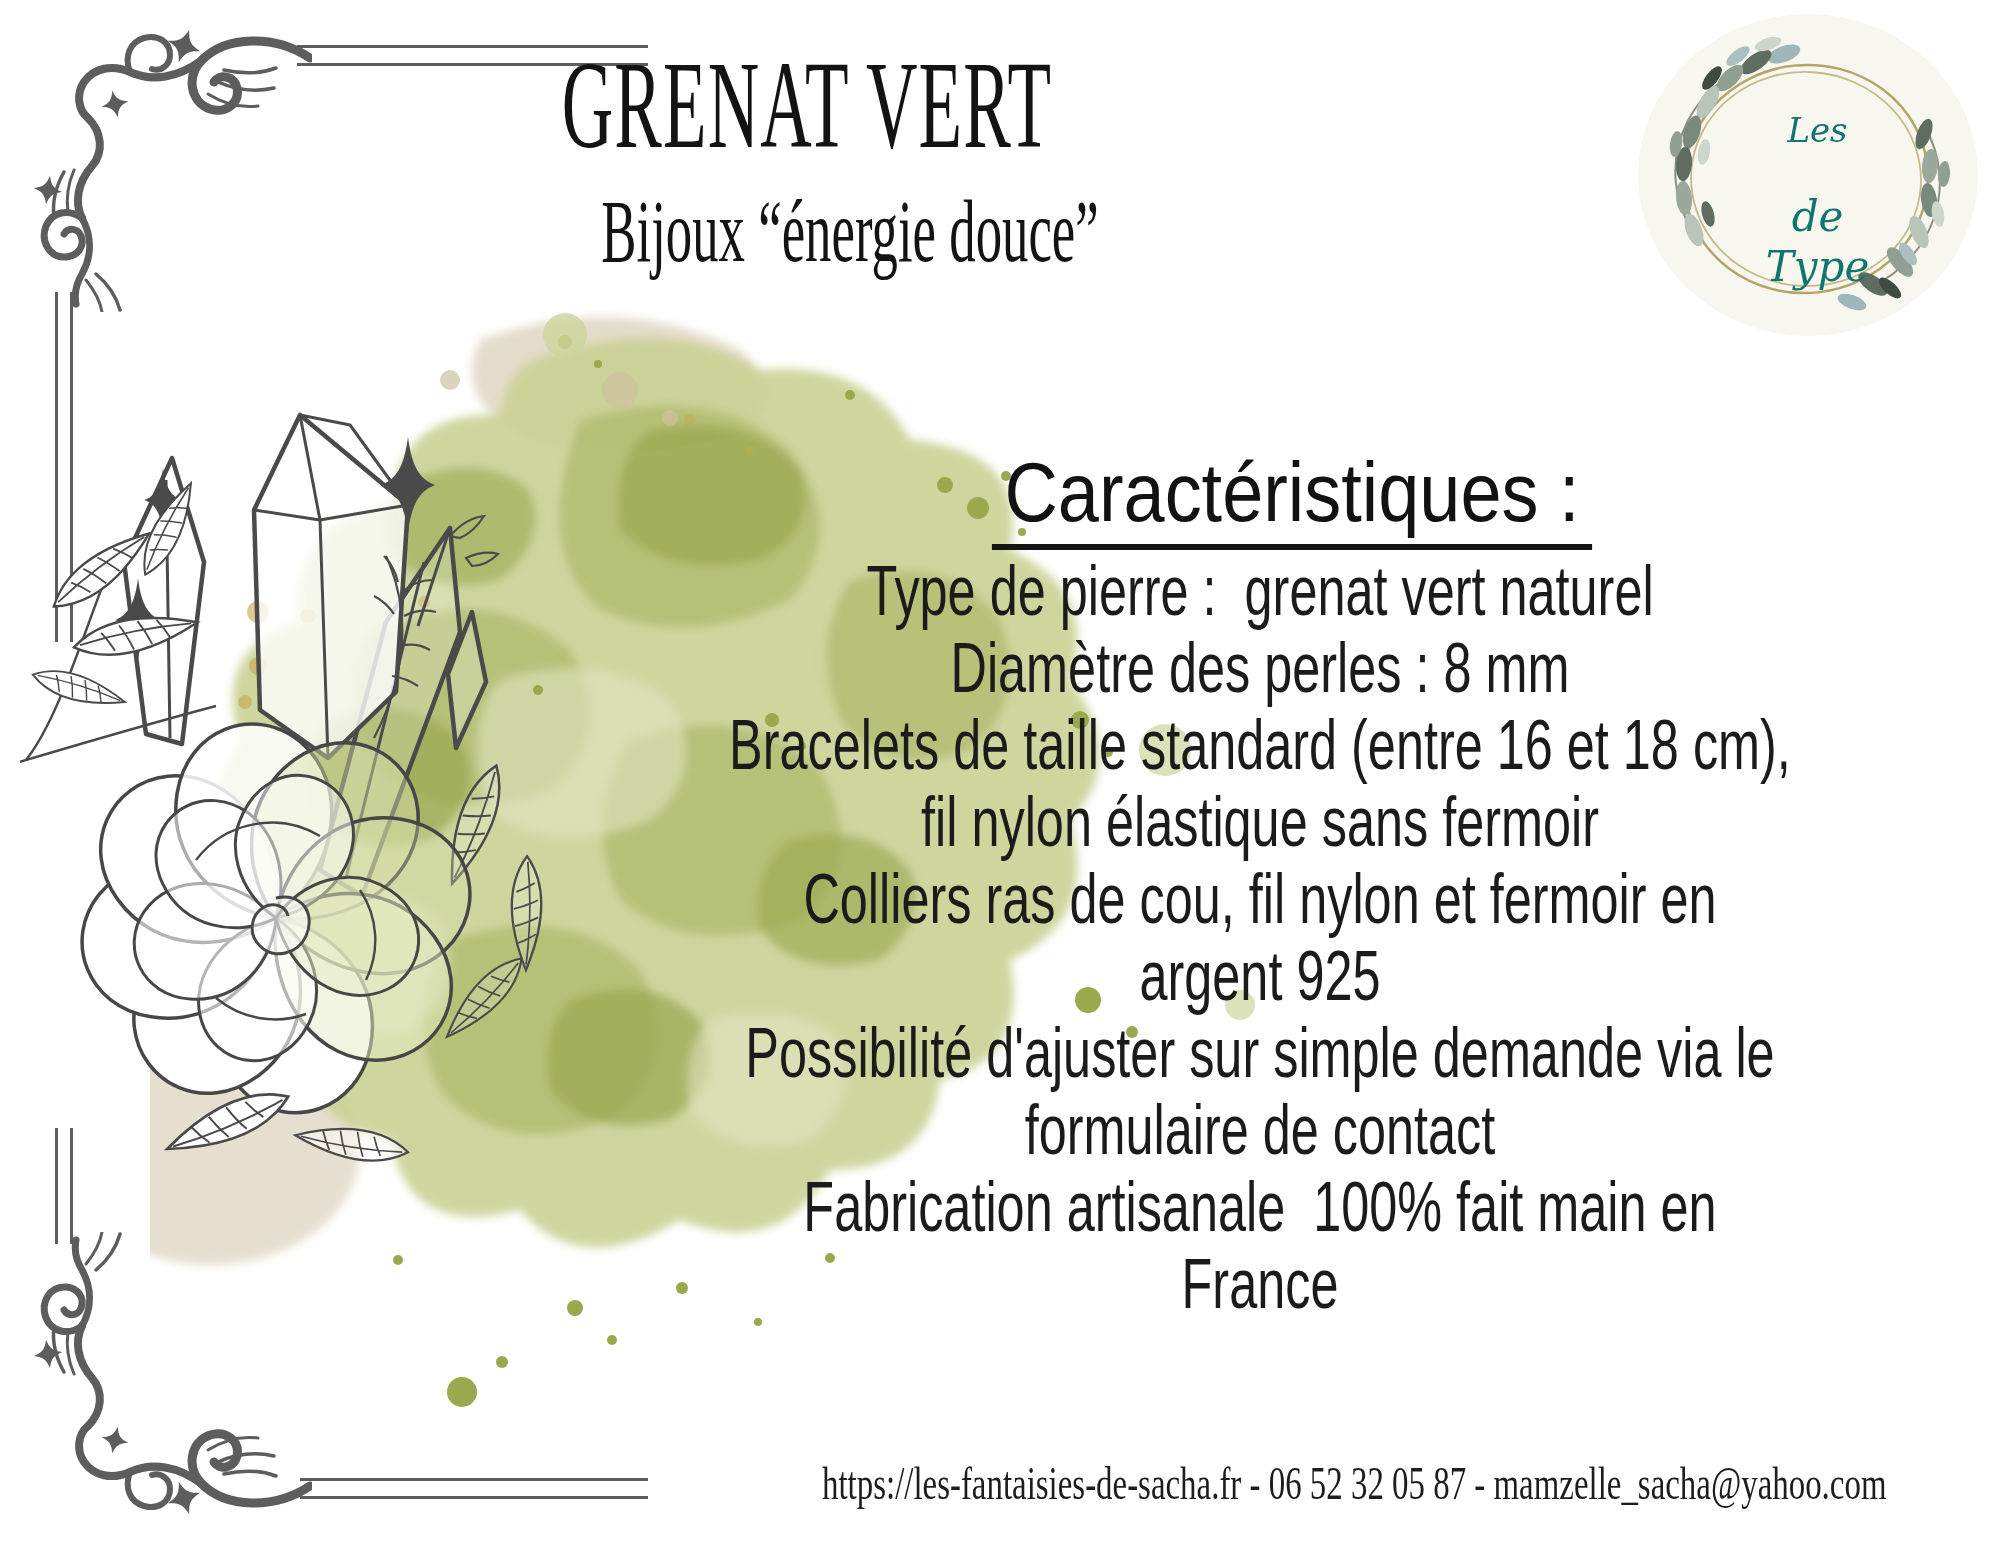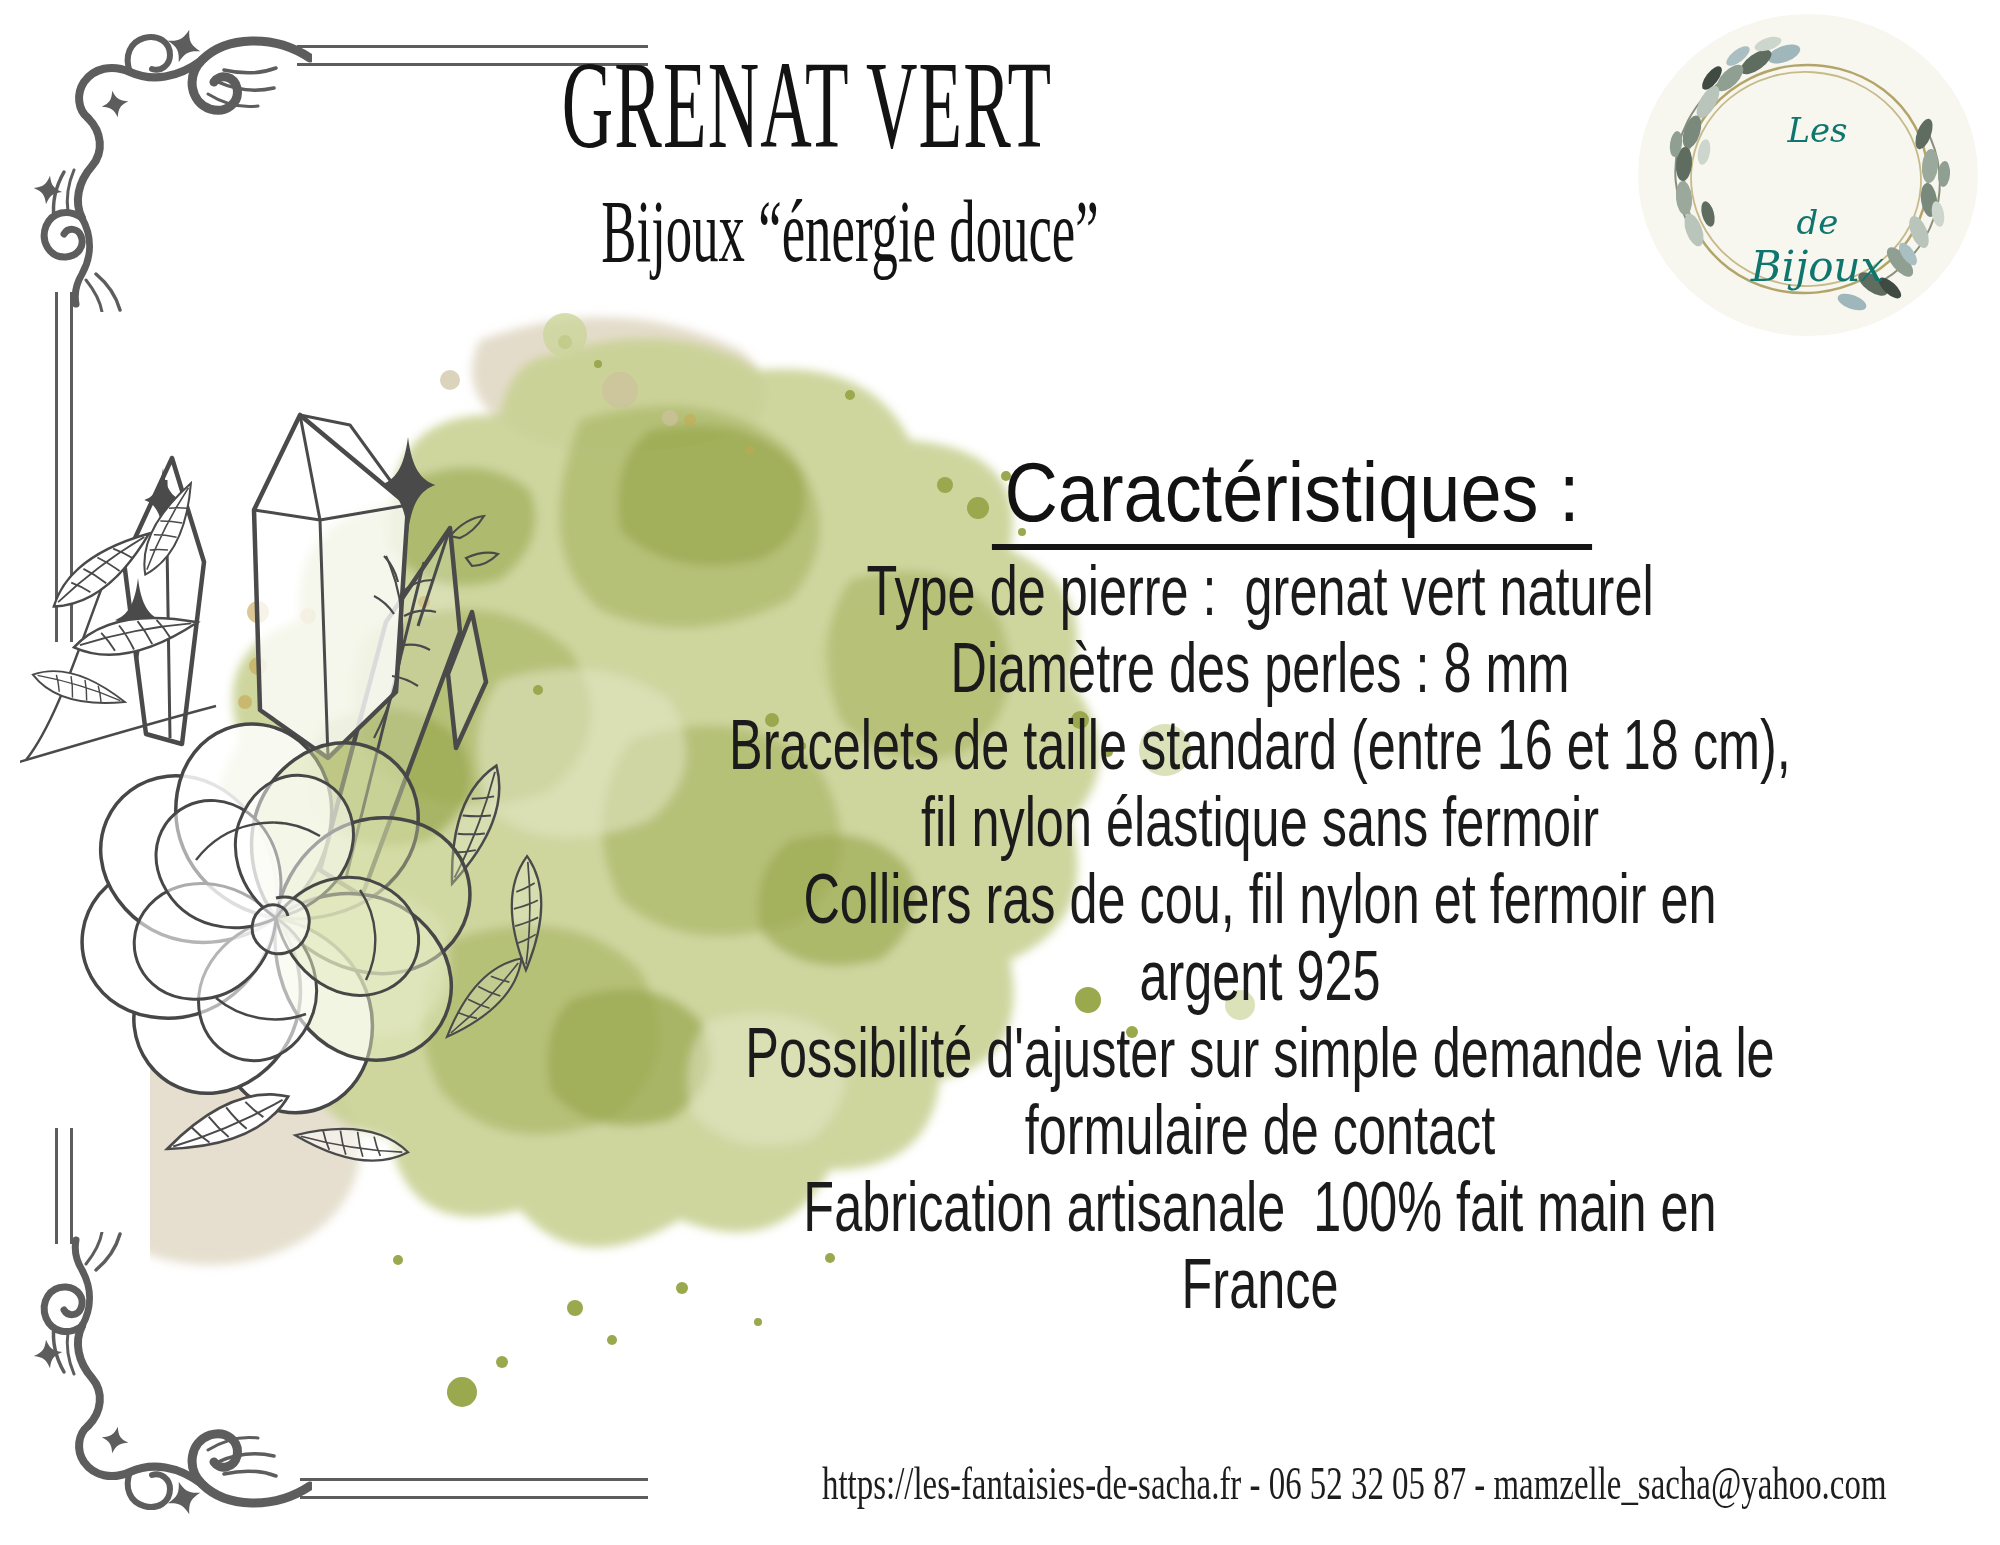--- a/index.html
+++ b/index.html
@@ -295,22 +295,22 @@
         <ellipse cx="292" cy="152" rx="17" ry="8" fill="#9aa99b" transform="rotate(-85 292 152)"></ellipse>
         <ellipse cx="286" cy="120" rx="16" ry="7" fill="#5f6d61" transform="rotate(-70 286 120)"></ellipse>
         <ellipse cx="214" cy="288" rx="15" ry="7" fill="#9fb6ba" transform="rotate(-160 214 288)"></ellipse>
         <ellipse cx="252" cy="274" rx="14" ry="6" fill="#3f4a42" transform="rotate(-138 252 274)"></ellipse>
         <ellipse cx="300" cy="200" rx="13" ry="6" fill="#cdd6cd" transform="rotate(-100 300 200)"></ellipse>
         <ellipse cx="306" cy="160" rx="13" ry="6" fill="#8fa092" transform="rotate(-86 306 160)"></ellipse>
         <ellipse cx="270" cy="240" rx="13" ry="6" fill="#a9bfc2" transform="rotate(-125 270 240)"></ellipse>
       </g>
     </svg>
     <div class="logo-line" style="top:96px;font-size:34px;">Les</div>
-    <div class="logo-line" style="top:188px;font-size:34px;">de</div>
-    <div class="logo-line" style="top:228px;font-size:42px;">Bijoux</div>
+    <div class="logo-line" style="top:178px;font-size:42px;">de</div>
+    <div class="logo-line" style="top:228px;font-size:42px;">Type</div>
   </div>
 
   <div class="heading">
     <span>Caractéristiques :</span>
   </div>
 
   <div class="body-block">
     <div class="body-line">Type de pierre :  grenat vert naturel</div>
     <div class="body-line">Diamètre des perles : 8 mm</div>
     <div class="body-line">Bracelets de taille standard (entre 16 et 18 cm),</div>

